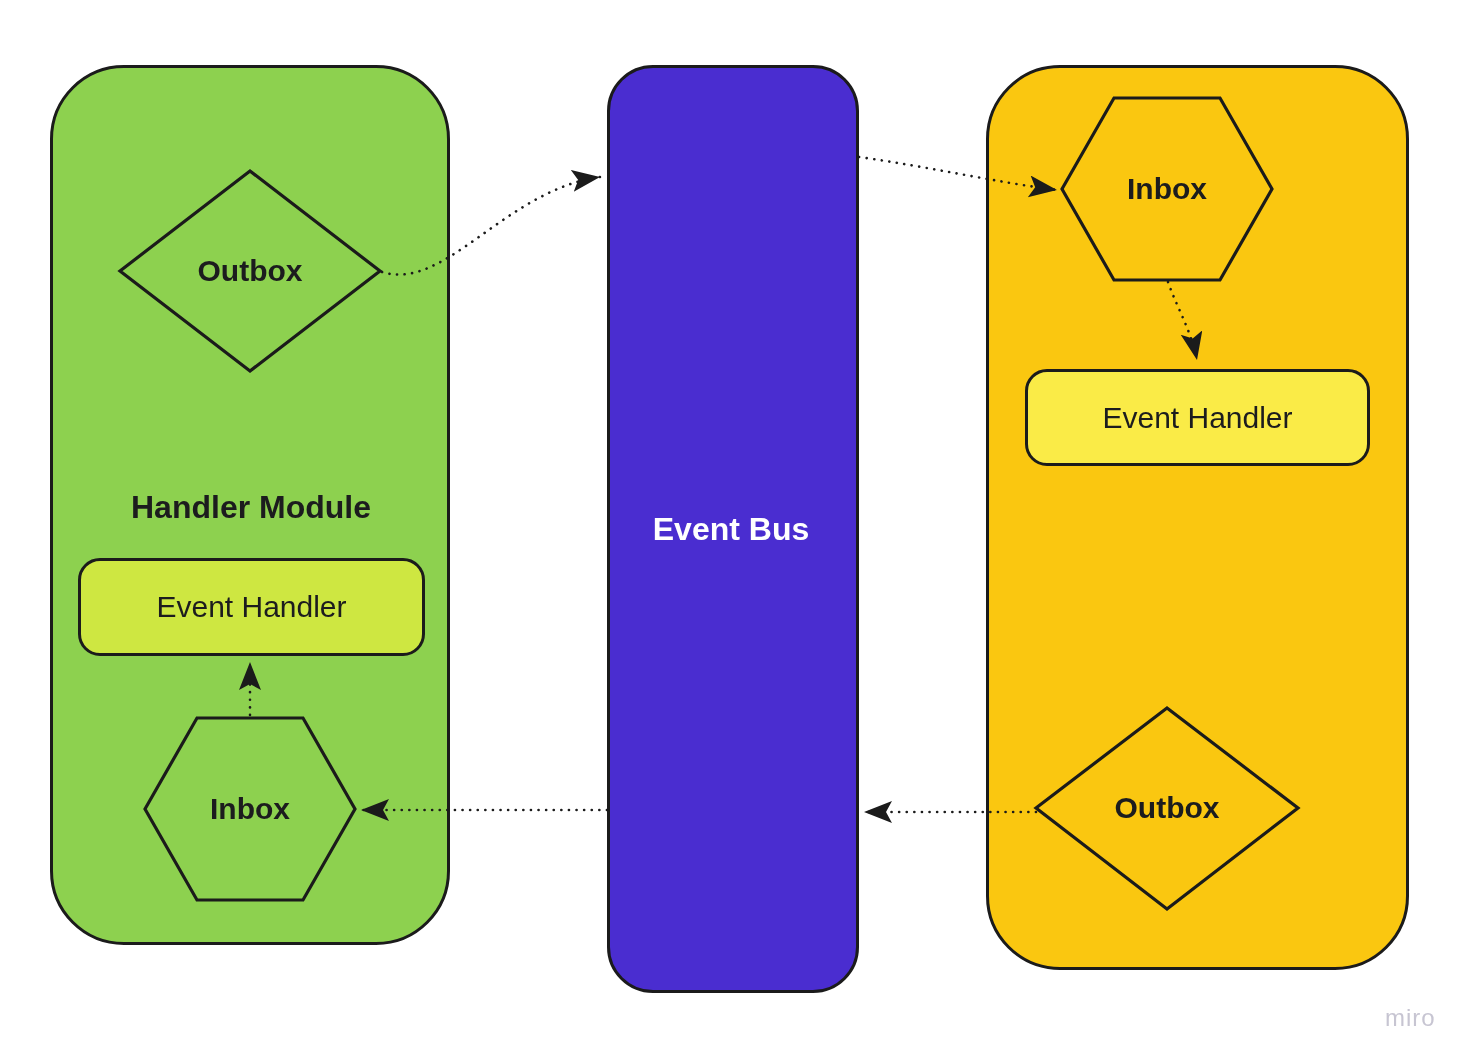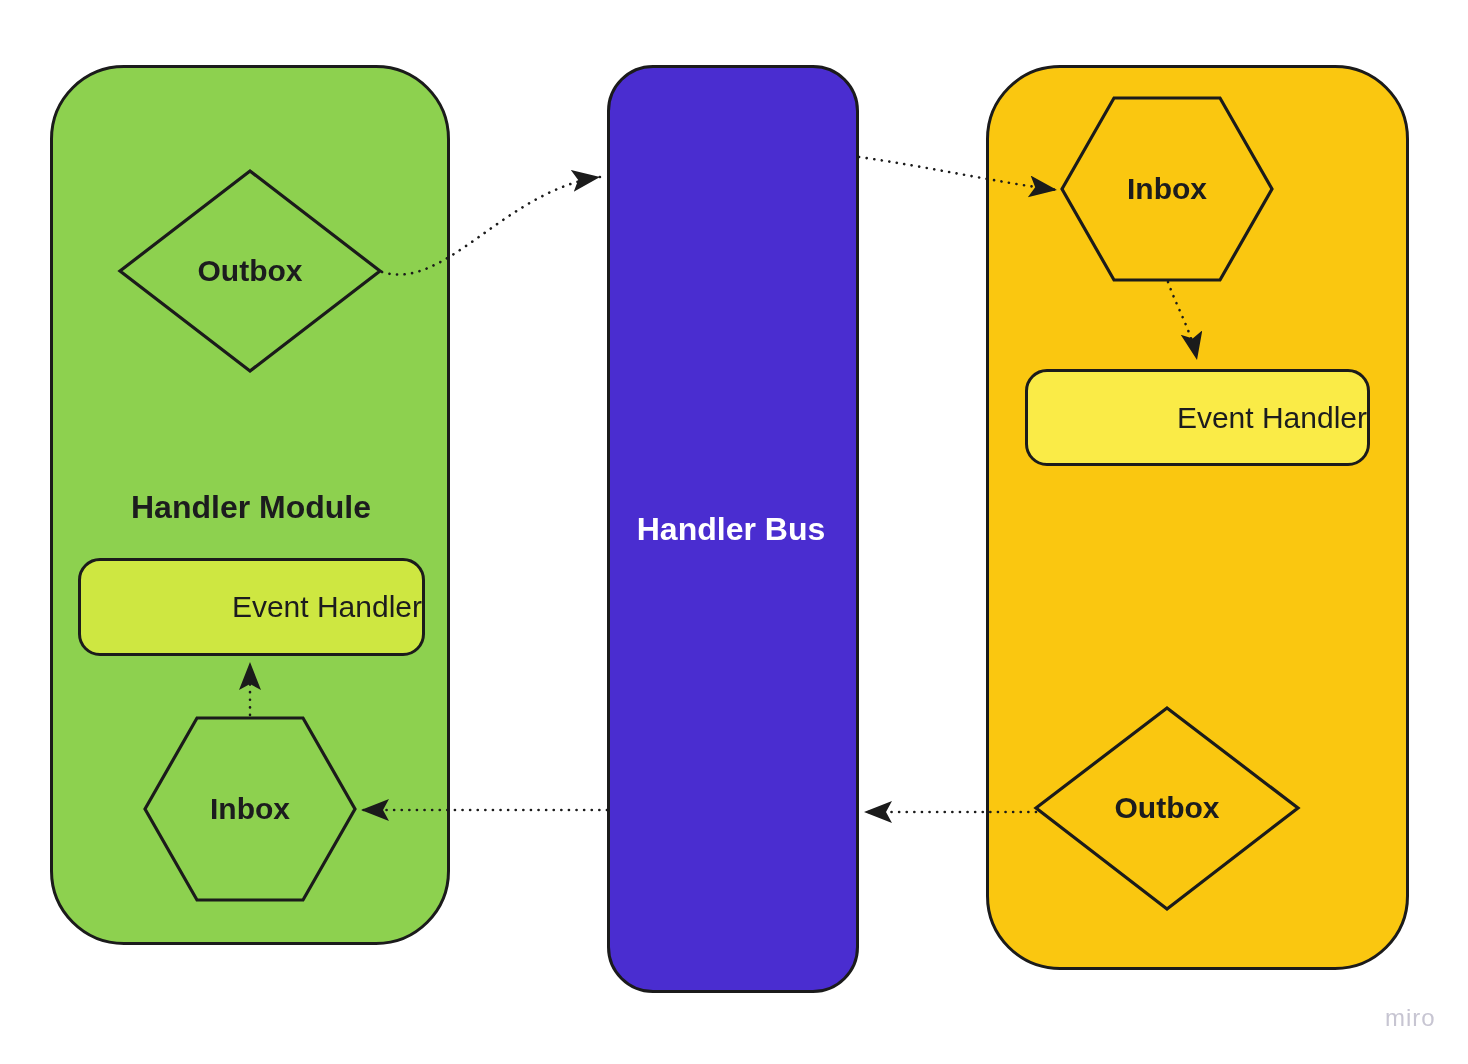--- a/index.html
+++ b/index.html
@@ -23,21 +23,21 @@
     background:var(--module-orange);
   }
   svg.overlay{position:absolute;left:0;top:0;width:1468px;height:1064px;}
   .shape{fill:none;stroke:var(--stroke);stroke-width:3.2px;stroke-linejoin:miter;}
   .connector{
     fill:none;stroke:var(--stroke);stroke-width:2.6px;
     stroke-dasharray:0.1 7.5;stroke-linecap:round;
   }
   .handler{
     position:absolute;box-sizing:border-box;border:3px solid var(--stroke);
-    border-radius:22px;display:flex;align-items:center;justify-content:flex-end;
+    border-radius:22px;display:flex;align-items:center;justify-content:center;
     font-size:30px;color:var(--text);
   }
   .handler.lime{left:78px;top:558px;width:347px;height:98px;background:var(--handler-lime);}
   .handler.yellow{left:1025px;top:369px;width:345px;height:97px;background:var(--handler-yellow);}
   .label{
     position:absolute;transform:translate(-50%,-50%);color:var(--text);
     white-space:nowrap;font-size:30px;line-height:1.2;font-weight:bold;
   }
   .label.title{font-size:32px;}
   .label.bus-title{color:var(--bus-text);}
@@ -80,19 +80,19 @@
     <span>Event Handler</span>
   </div>
   <div class="handler yellow">
     <span>Event Handler</span>
   </div>
 
   <div class="label title" style="left:251px;top:507px;">Handler Module</div>
   <div class="label" style="left:250px;top:271px;">Outbox</div>
   <div class="label" style="left:250px;top:809px;">Inbox</div>
 
-  <div class="label title bus-title" style="left:731px;top:529px;">Handler Bus</div>
+  <div class="label title bus-title" style="left:731px;top:529px;">Event Bus</div>
 
   <div class="label" style="left:1167px;top:189px;">Inbox</div>
   <div class="label" style="left:1167px;top:808px;">Outbox</div>
 
   <div class="watermark">miro</div>
 </div>
 
 </body></html>

